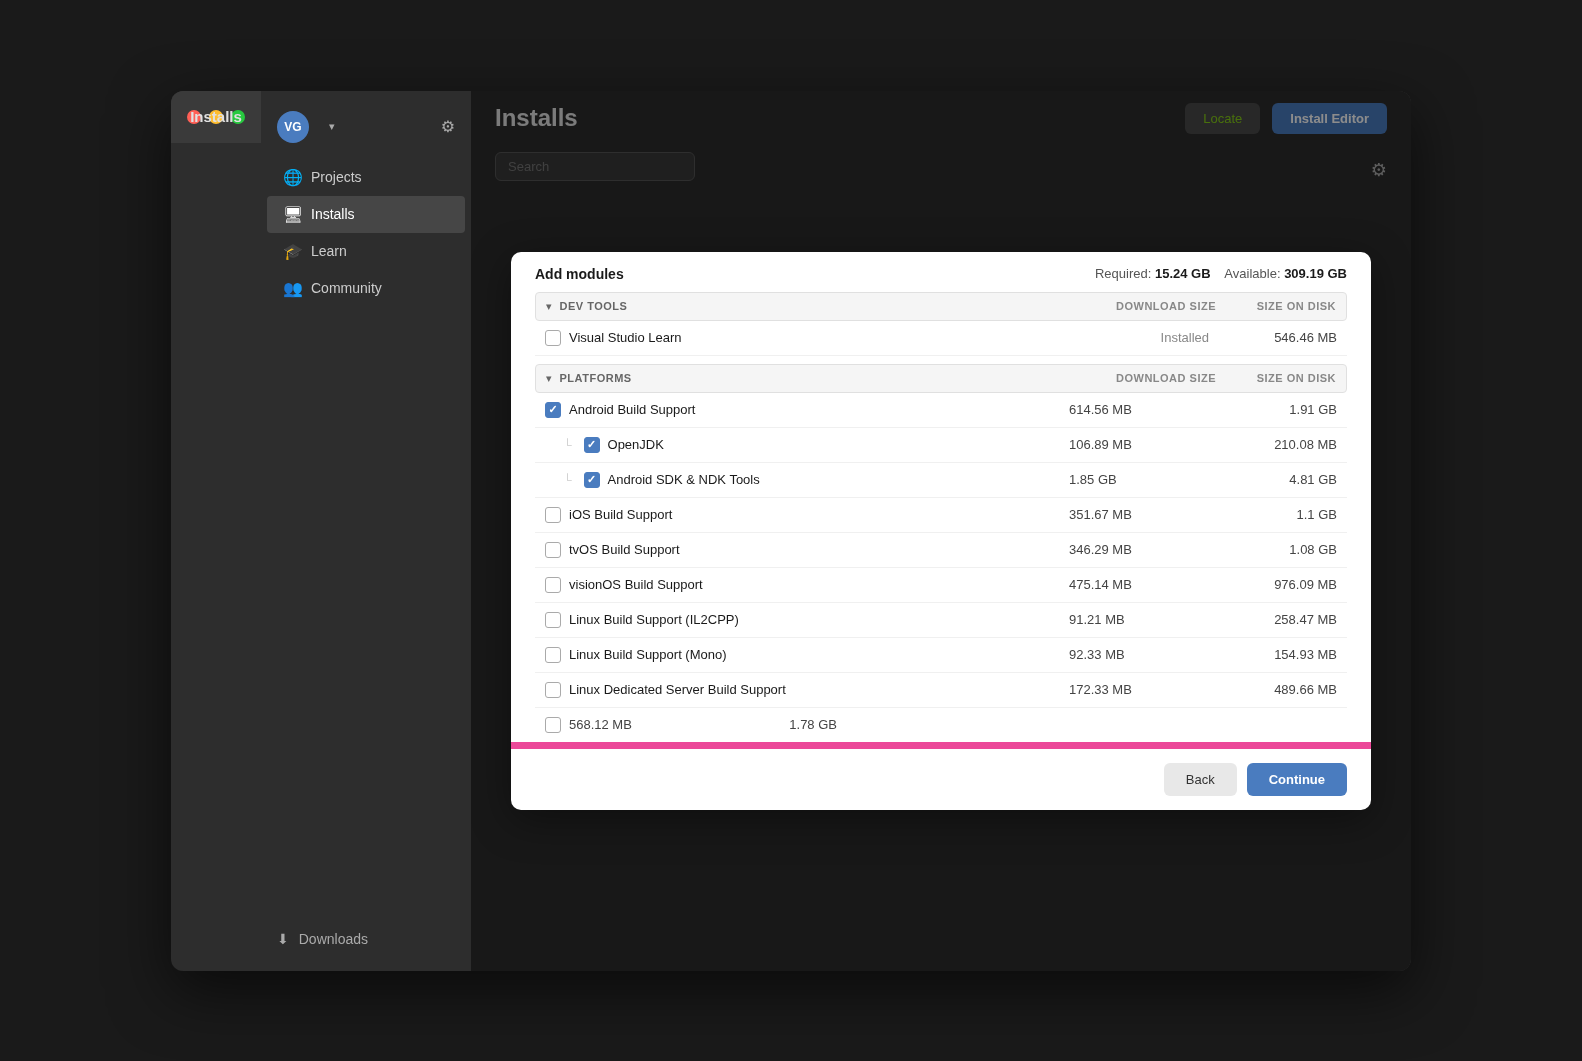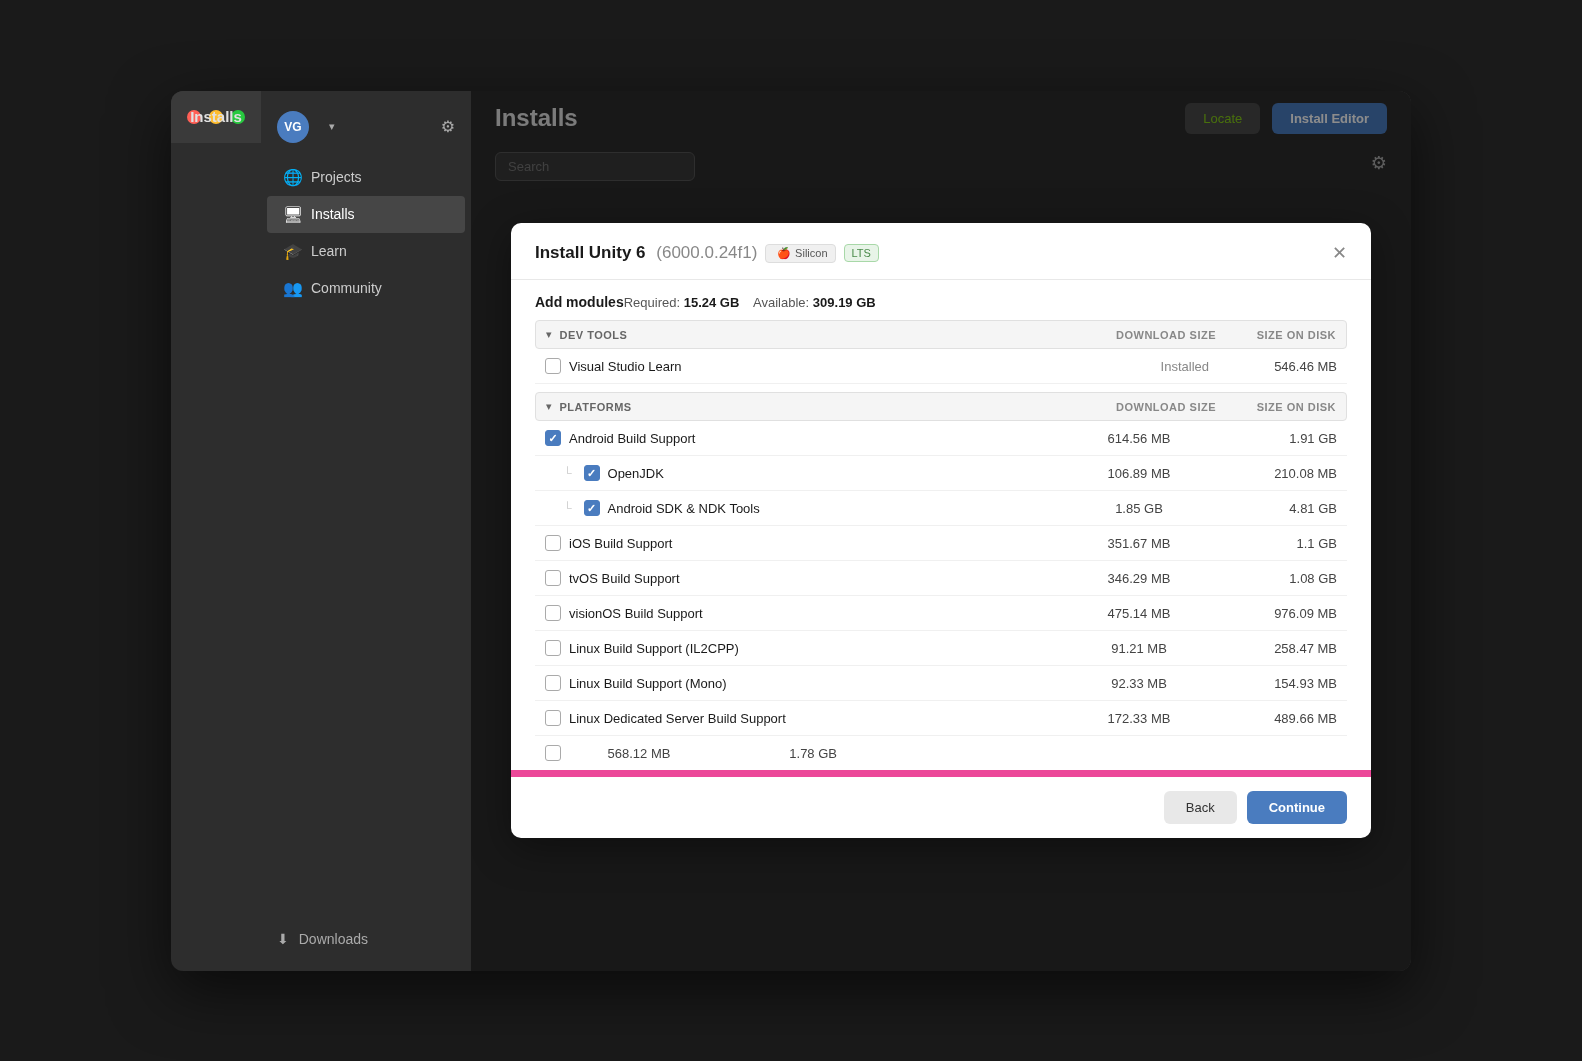--- a/index.html
+++ b/index.html
@@ -172,21 +172,21 @@
       border: none;
       color: #fff;
       padding: 8px 18px;
       border-radius: 6px;
       font-size: 13px;
       cursor: pointer;
       font-weight: 600;
     }
     .search-area {
       display: flex;
-      align-items: flex-start;
+      align-items: flex-end;
       padding: 6px 24px 12px;
       gap: 1px;
     }
     .search-box {
       background: #3a3a3a;
       border: 1px solid #555;
       border-radius: 6px;
       padding: 6px 12px;
       color: #ccc;
       font-size: 13px;
@@ -264,20 +264,21 @@
       font-size: 18px;
       color: #888;
       cursor: pointer;
       line-height: 1;
     }
 
     
     .modules-subheader {
       display: flex;
       align-items: center;
+      justify-content: space-between;
       padding: 14px 24px 10px;
       flex-shrink: 0;
     }
     .modules-label {
       font-size: 14px;
       font-weight: 600;
       color: #1a1a1a;
     }
     .modules-space {
       font-size: 13px;
@@ -390,21 +391,21 @@
     .module-installed {
       font-size: 13px;
       color: #888;
       width: 140px;
       text-align: right;
     }
     .module-download {
       font-size: 13px;
       color: #444;
       width: 140px;
-      text-align: center;
+      text-align: left;
     }
     .module-disk {
       font-size: 13px;
       color: #444;
       width: 120px;
       text-align: right;
     }
 
     
     .modal-footer {
@@ -493,32 +494,20 @@
         <button class="install-editor-btn">Install Editor</button>
       </div>
       <div class="search-area">
         <input class="search-box" type="text" placeholder="Search" style="">
         <span class="content-gear" style="margin-left:auto;">⚙</span>
       </div>
 
       <div class="modal-backdrop">
         <div class="modal">
 
-          <div class="modal-header">
-            <span class="modal-title">
-              <span>Install Unity 6</span>
-              <span class="modal-title-version">(6000.0.24f1)</span>
-            </span>
-            <span class="modal-badge modal-badge-apple">
-              <span>🍎</span>
-              <span>Silicon</span>
-            </span>
-            <span class="modal-badge modal-badge-lts">LTS</span>
-            <button class="modal-close">✕</button>
-          </div>
 
           <div class="modules-subheader">
             <span class="modules-label">Add modules</span>
             <span class="modules-space">
               <span>Required:</span>
               <strong>15.24 GB</strong>
               &nbsp;&nbsp;
               <span>Available:</span>
               <strong>309.19 GB</strong>
             </span>

